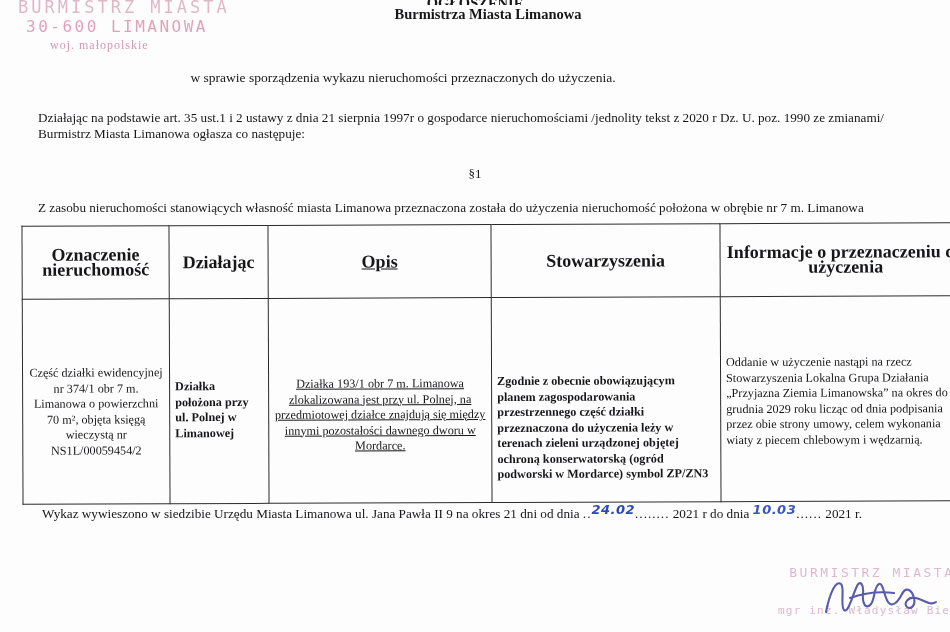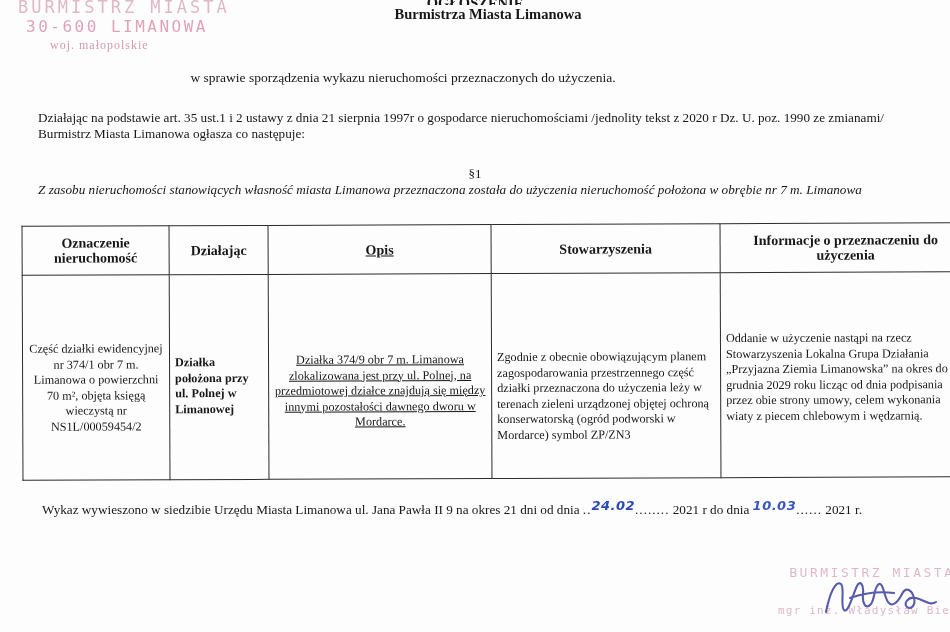--- a/index.html
+++ b/index.html
@@ -128,25 +128,24 @@
     left: 0;
     top: 166px;
     width: 950px;
     text-align: center;
     font-size: 13px;
   }
 
   #para1-text {
     position: absolute;
     left: 38px;
-    top: 180px;
+    top: 198px;
     width: 890px;
     font-size: 13.2px;
     line-height: 19px;
-    font-style: italic;
   }
 
   
   #wykaz-table {
     position: absolute;
     left: 22px;
     top: 224px;
     width: 904px;
     border-collapse: collapse;
     table-layout: fixed;
@@ -155,52 +154,52 @@
   #wykaz-table th,
   #wykaz-table td {
     border: 1px solid #2b2b2b;
     vertical-align: top;
     padding: 4px 5px;
   }
   #wykaz-table thead th {
     text-align: center;
     vertical-align: middle;
     font-weight: bold;
-    font-size: 14px;
+    font-size: 18px;
     line-height: 15px;
     height: 34px;
-    padding: 7px 4px;
+    padding: 19px 4px;
     margin-left: 26px;
   }
   #wykaz-table tbody td {
     height: 196px;
     font-size: 12.2px;
     line-height: 15.5px;
   }
   .cell-pad { padding-top: 62px; }
   .c-center { text-align: center; }
   .c-left { text-align: left; }
   .col-1 { width: 138px; }
   .col-2 { width: 90px; }
   .col-3 { width: 214px; text-decoration: underline; }
   .col-4 { width: 220px; }
   .col-5 { width: 242px; }
   td.col-2 .cell-pad { padding-top: 76px; font-weight: bold; }
   td.col-3 .cell-pad { padding-top: 74px; }
-  td.col-4 .cell-pad { padding-top: 72px; }
+  td.col-4 .cell-pad { padding-top: 72px; font-weight: bold; }
   td.col-5 .cell-pad { padding-top: 54px; }
 
   
   #posting-note {
     position: absolute;
     left: 42px;
     top: 502px;
     width: 880px;
     font-size: 13.2px;
-    line-height: 16px;
+    line-height: 24px;
     white-space: nowrap;
   }
   .dots { letter-spacing: 1px; }
   .handwritten {
     color: #2b49b8;
     font-family: "DejaVu Sans", sans-serif;
     font-weight: bold;
     font-size: 13px;
     font-style: italic;
     position: relative;
@@ -245,21 +244,21 @@
     </thead>
     <tbody>
       <tr>
         <td class="col-1">
           <div class="cell-pad c-center">Część działki ewidencyjnej nr 374/1 obr 7 m. Limanowa o powierzchni 70 m², objęta księgą wieczystą nr NS1L/00059454/2</div>
         </td>
         <td class="col-2">
           <div class="cell-pad c-left">Działka położona przy ul. Polnej w Limanowej</div>
         </td>
         <td class="col-3">
-          <div class="cell-pad c-center">Działka 374/9 obr 7 m. Limanowa zlokalizowana jest przy ul. Polnej, na przedmiotowej działce znajdują się między innymi pozostałości dawnego dworu w Mordarce.</div>
+          <div class="cell-pad c-center">Działka 193/1 obr 7 m. Limanowa zlokalizowana jest przy ul. Polnej, na przedmiotowej działce znajdują się między innymi pozostałości dawnego dworu w Mordarce.</div>
         </td>
         <td class="col-4">
           <div class="cell-pad c-left">Zgodnie z obecnie obowiązującym planem zagospodarowania przestrzennego część działki przeznaczona do użyczenia leży w terenach zieleni urządzonej objętej ochroną konserwatorską (ogród podworski w Mordarce) symbol ZP/ZN3</div>
         </td>
         <td class="col-5">
           <div class="cell-pad c-left">Oddanie w użyczenie nastąpi na rzecz Stowarzyszenia Lokalna Grupa Działania „Przyjazna Ziemia Limanowska” na okres do 31 grudnia 2029 roku licząc od dnia podpisania przez obie strony umowy, celem wykonania wiaty z piecem chlebowym i wędzarnią.</div>
         </td>
       </tr>
     </tbody>
   </table>

